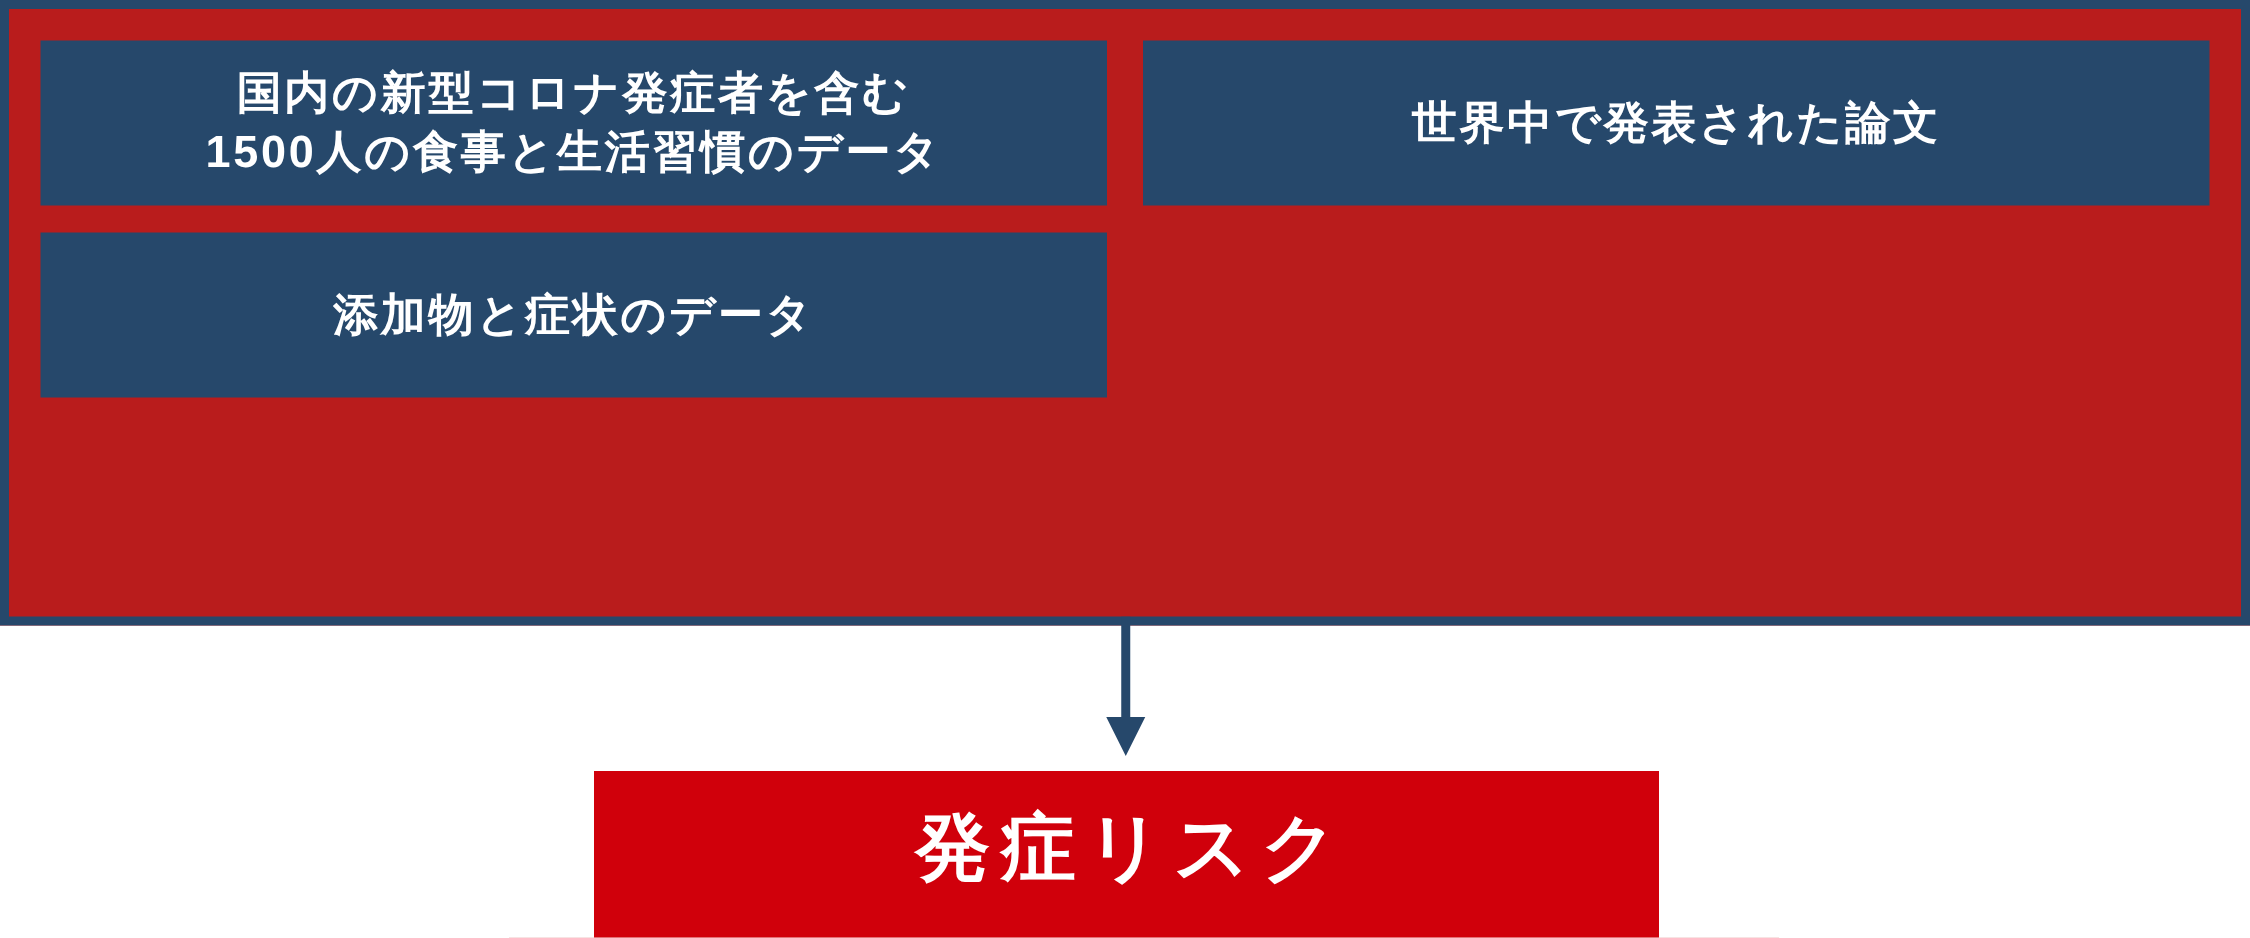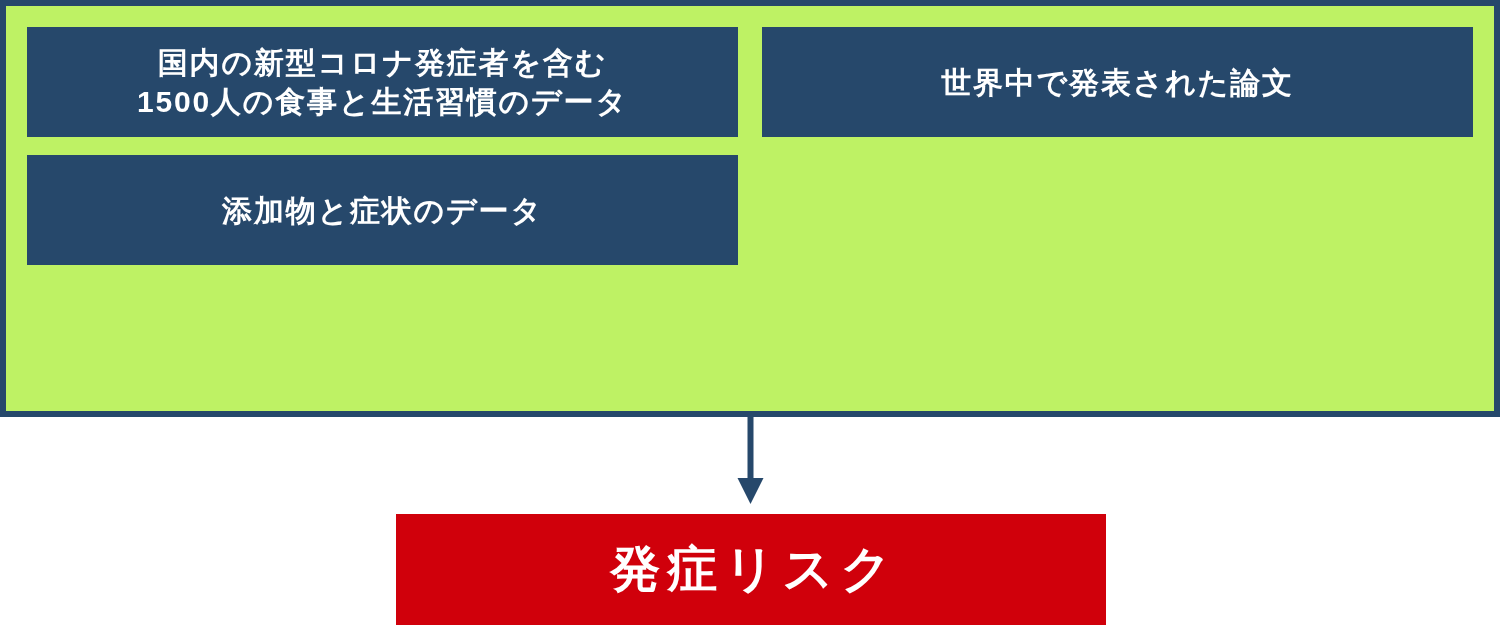--- a/index.html
+++ b/index.html
@@ -23,21 +23,21 @@
 
   
   .sources-frame {
     position: absolute;
     left: 0px;
     top: 0px;
     width: 1500px;
     height: 417px;
     box-sizing: border-box;
     border: 6px solid #26486B;
-    background: #bef264;
+    background: #b91c1c;
   }
 
   .sources-grid {
     position: absolute;
     left: 21px;
     top: 21px;
     width: 1446px;
     height: 366px;
     display: grid;
     grid-template-columns: 711px 711px;
@@ -89,20 +89,21 @@
     box-sizing: border-box;
   }
 
   .result-box .box-text {
     font-size: 50px;
     font-weight: bold;
     letter-spacing: 0.14em;
     color: #ffffff;
     line-height: 1.1;
     text-indent: 0.14em;
+    font-family: Liberation Mono, monospace;
   }
 </style>
 </head>
 <body>
 
 <div id="diagram">
 
   <div class="sources-frame">
     <div class="sources-grid">
 

